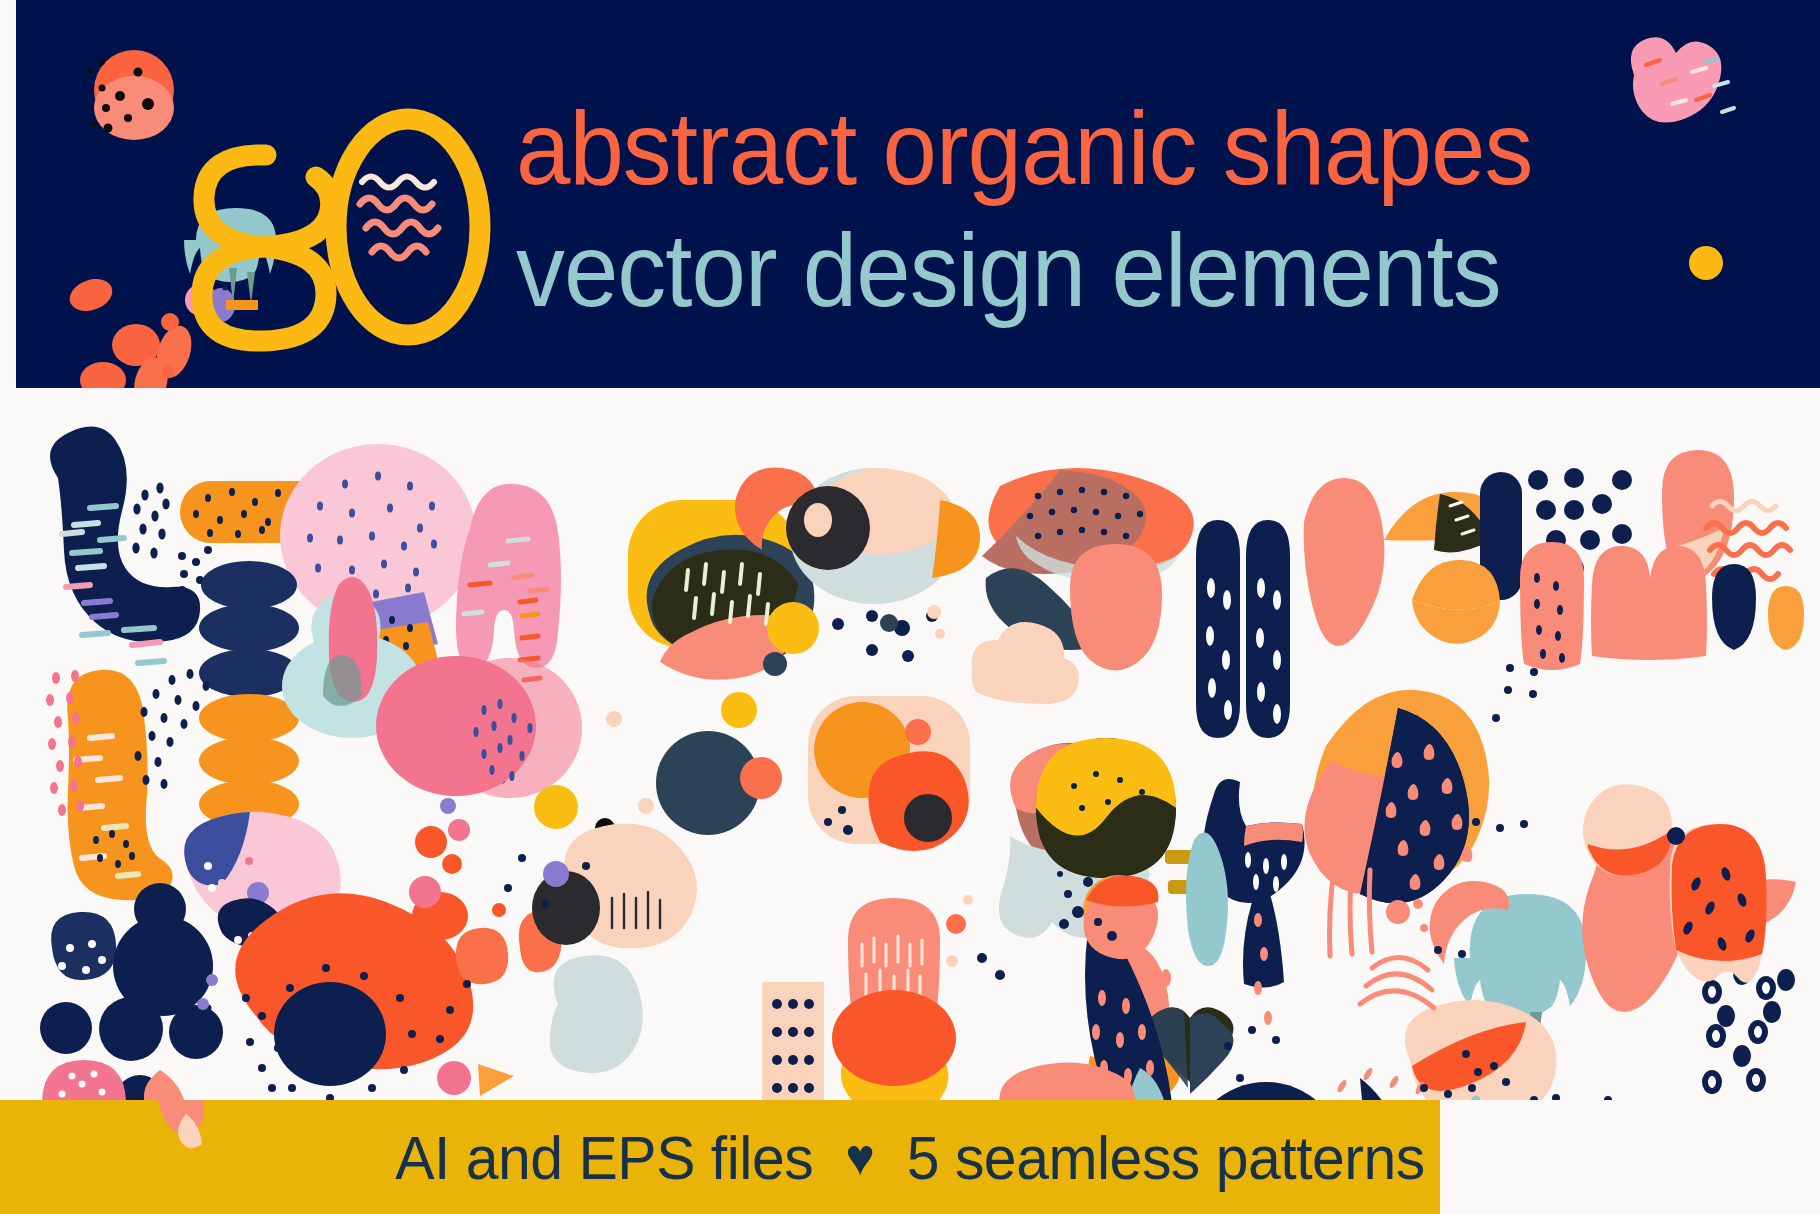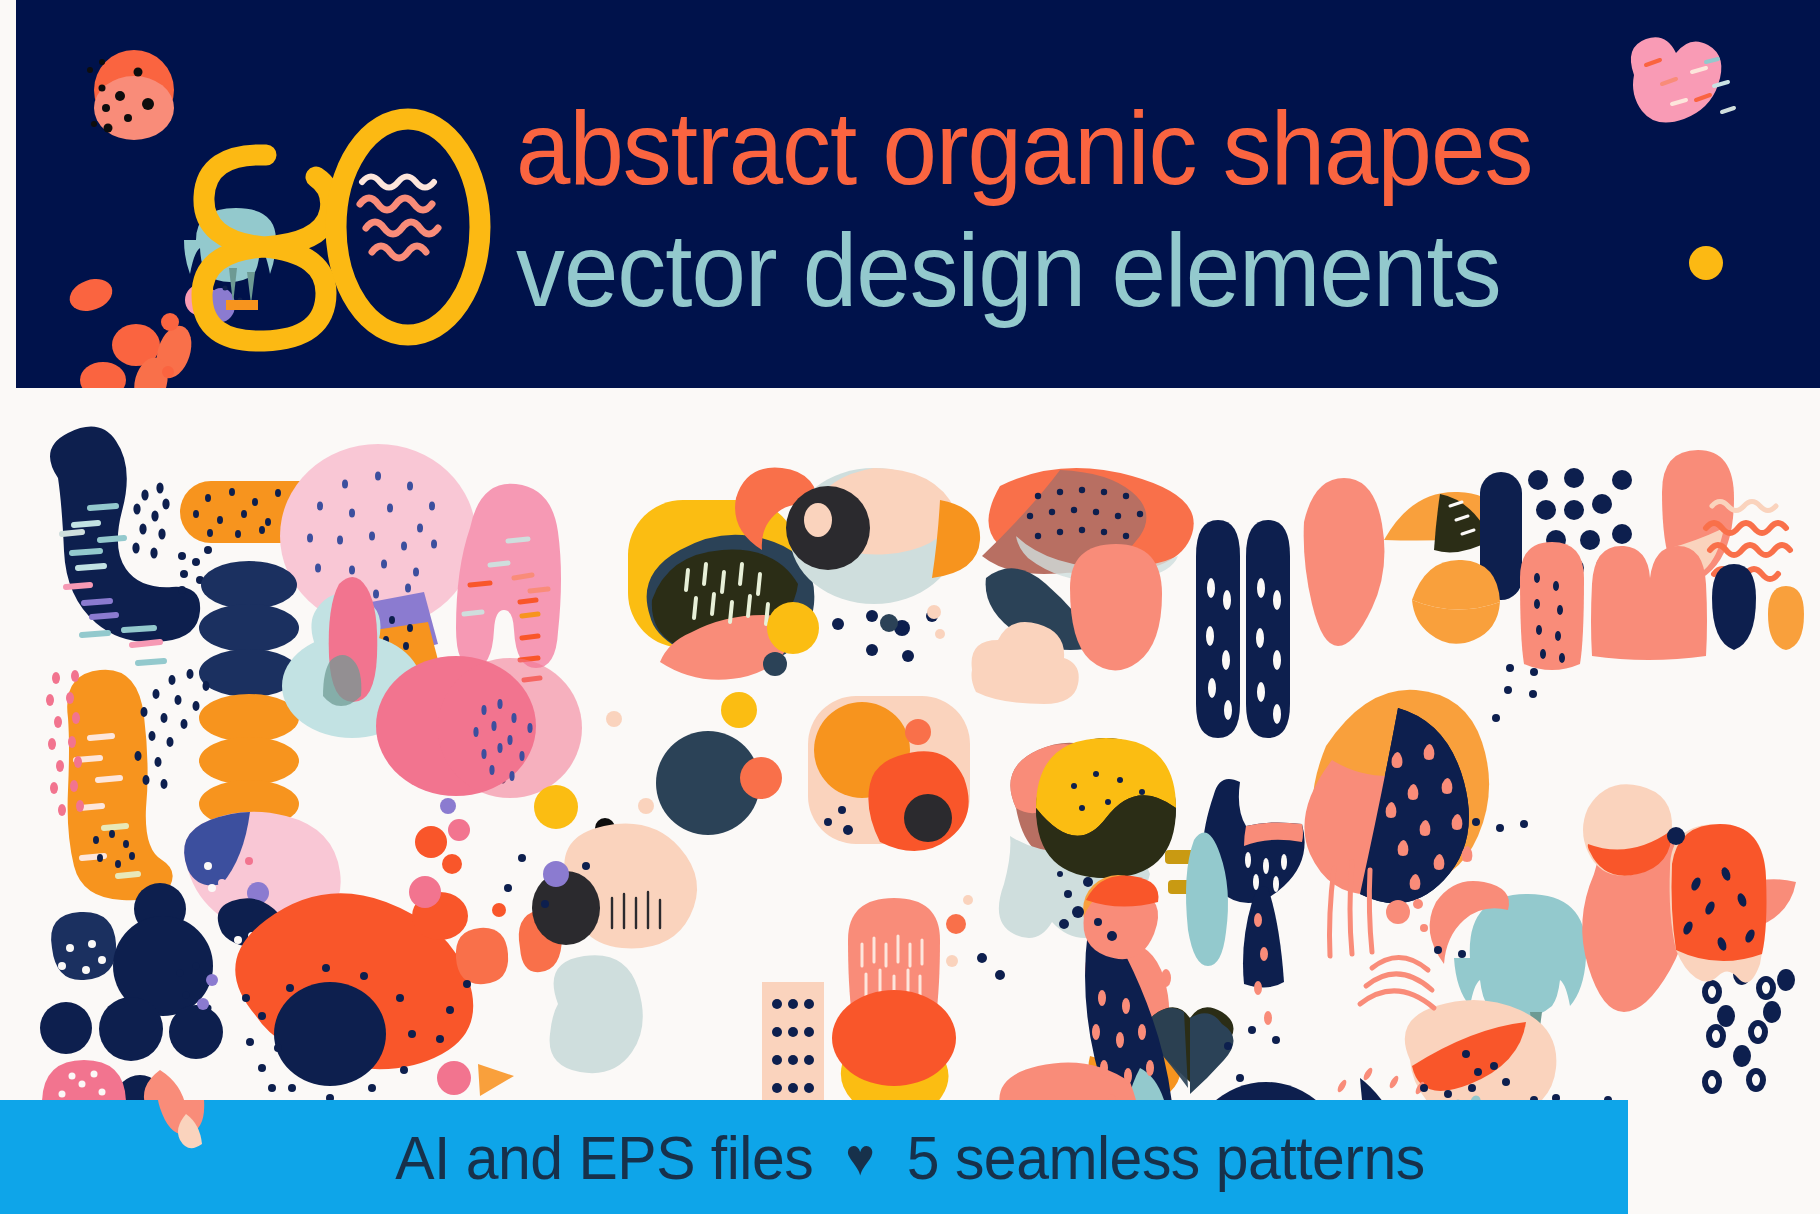--- a/index.html
+++ b/index.html
@@ -49,22 +49,22 @@
 
   
   .gallery{
     position:absolute;left:0;top:388px;width:1820px;height:512px;
     background:#fbf9f7;overflow:hidden;
   }
   .gallery svg{position:absolute;left:0;top:0;width:1820px;height:512px;display:block;}
 
   
   .footer{
-    position:absolute;left:0;top:1100px;width:1628px;height:114px;
-    background:#0ea5e9;overflow:hidden;
+    position:absolute;left:0;top:1100px;width:1440px;height:114px;
+    background:#eab308;overflow:hidden;
   }
   .footer-text{
     position:absolute;left:0;top:0;width:1820px;height:114px;
     display:flex;align-items:center;justify-content:center;gap:34px;
     color:#17314b;
     font-size:62px;
     font-family:"Liberation Sans", sans-serif;
     letter-spacing:-0.5px;
     transform:scaleX(0.95);
   }

